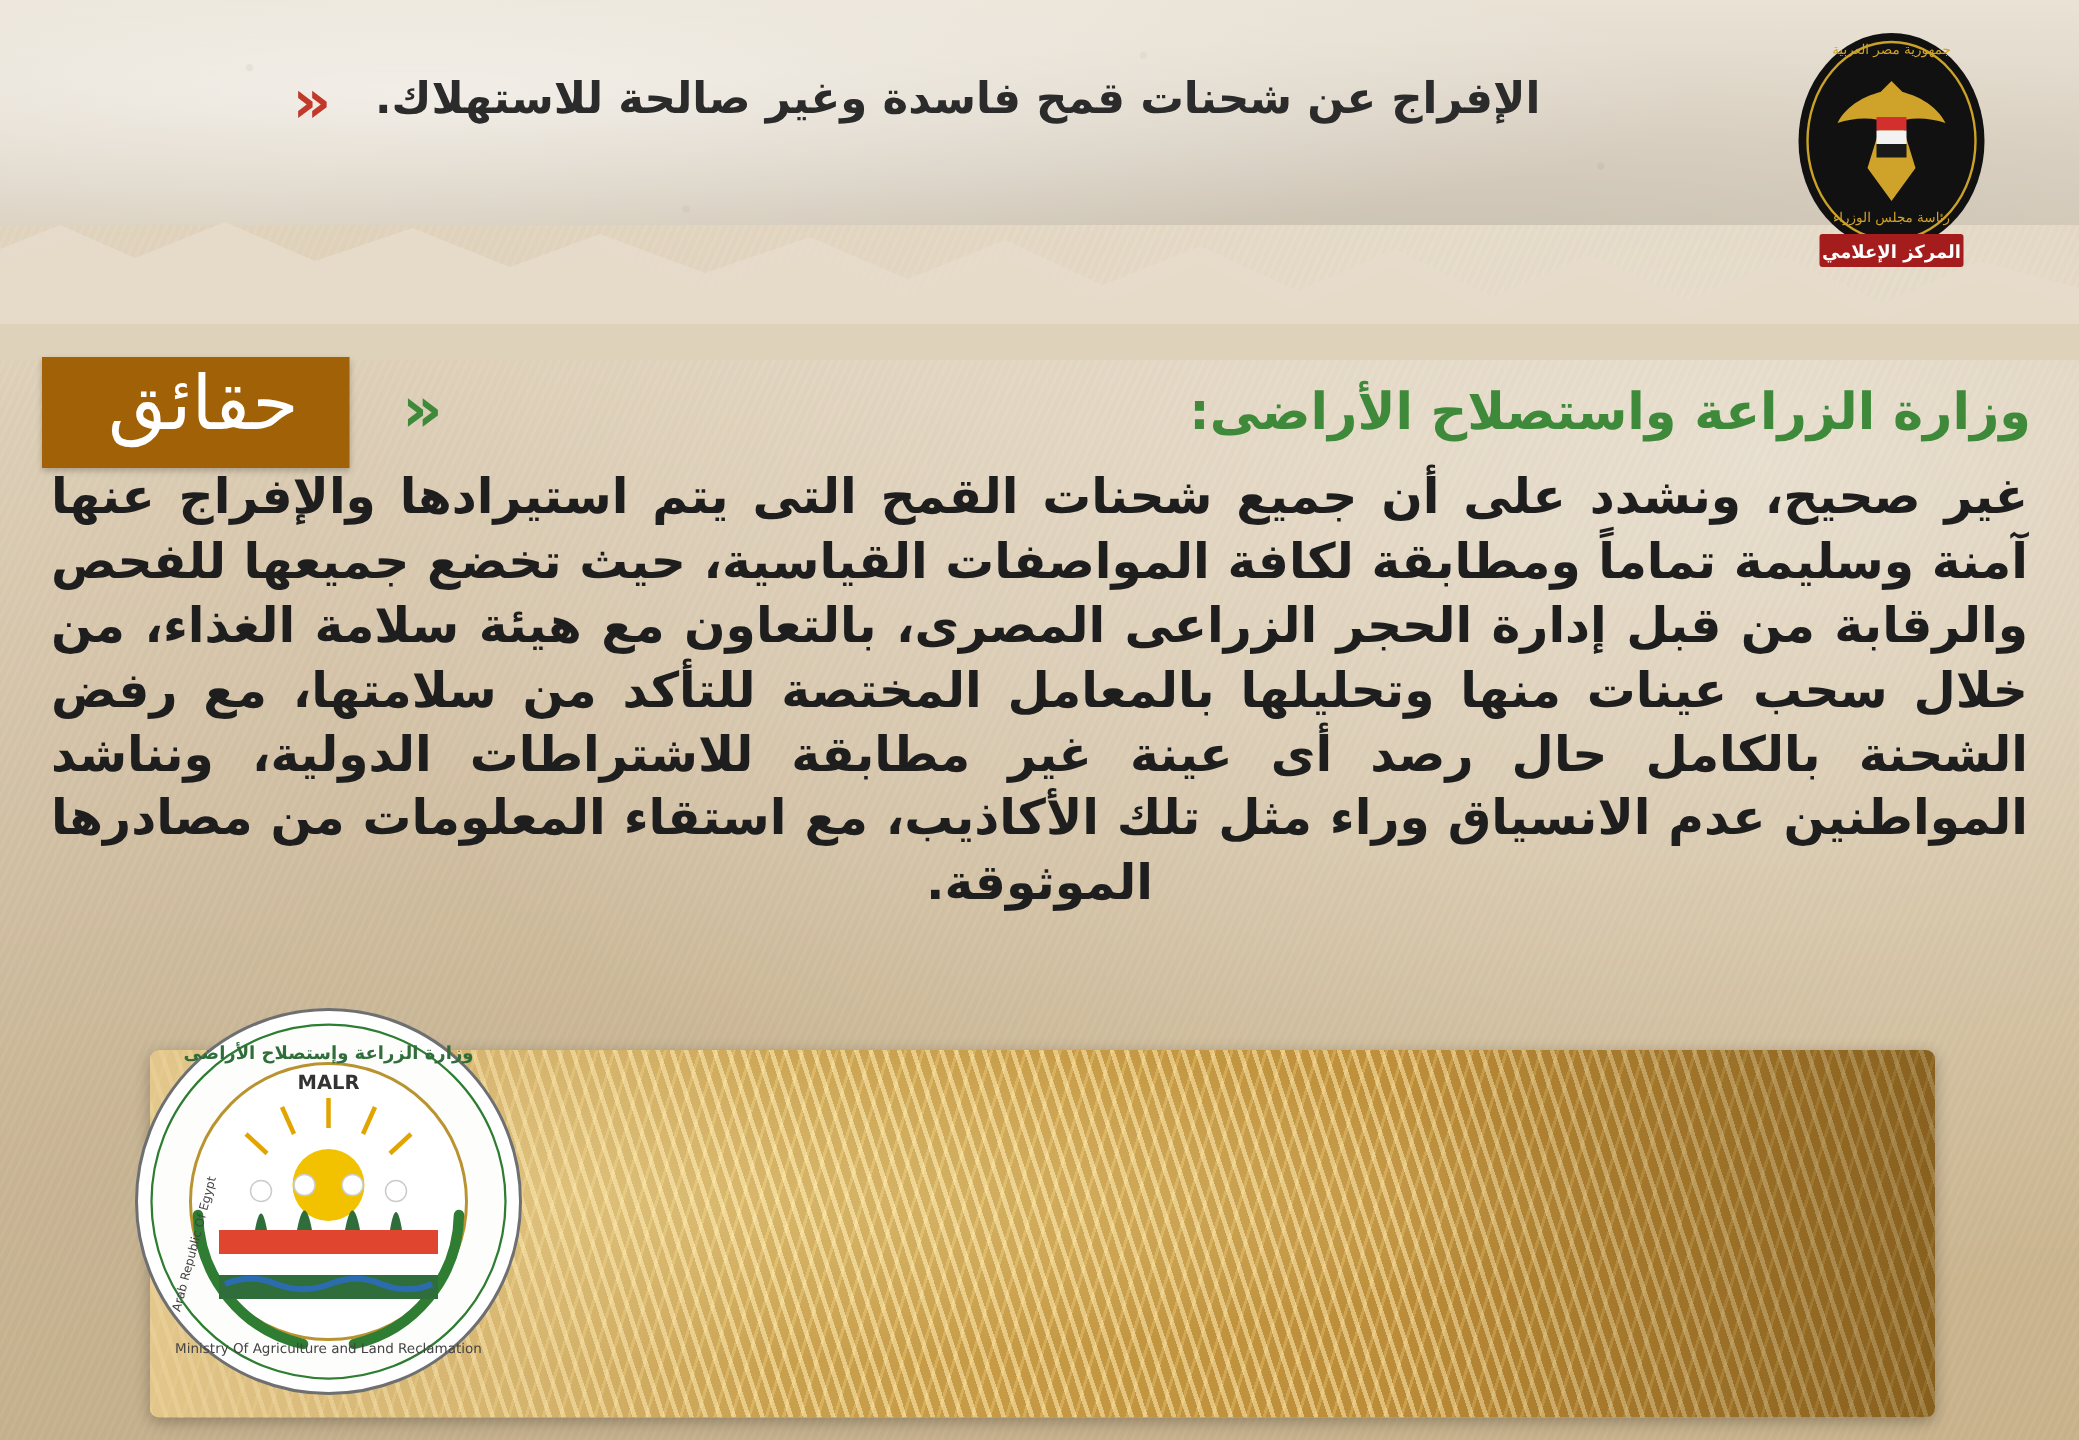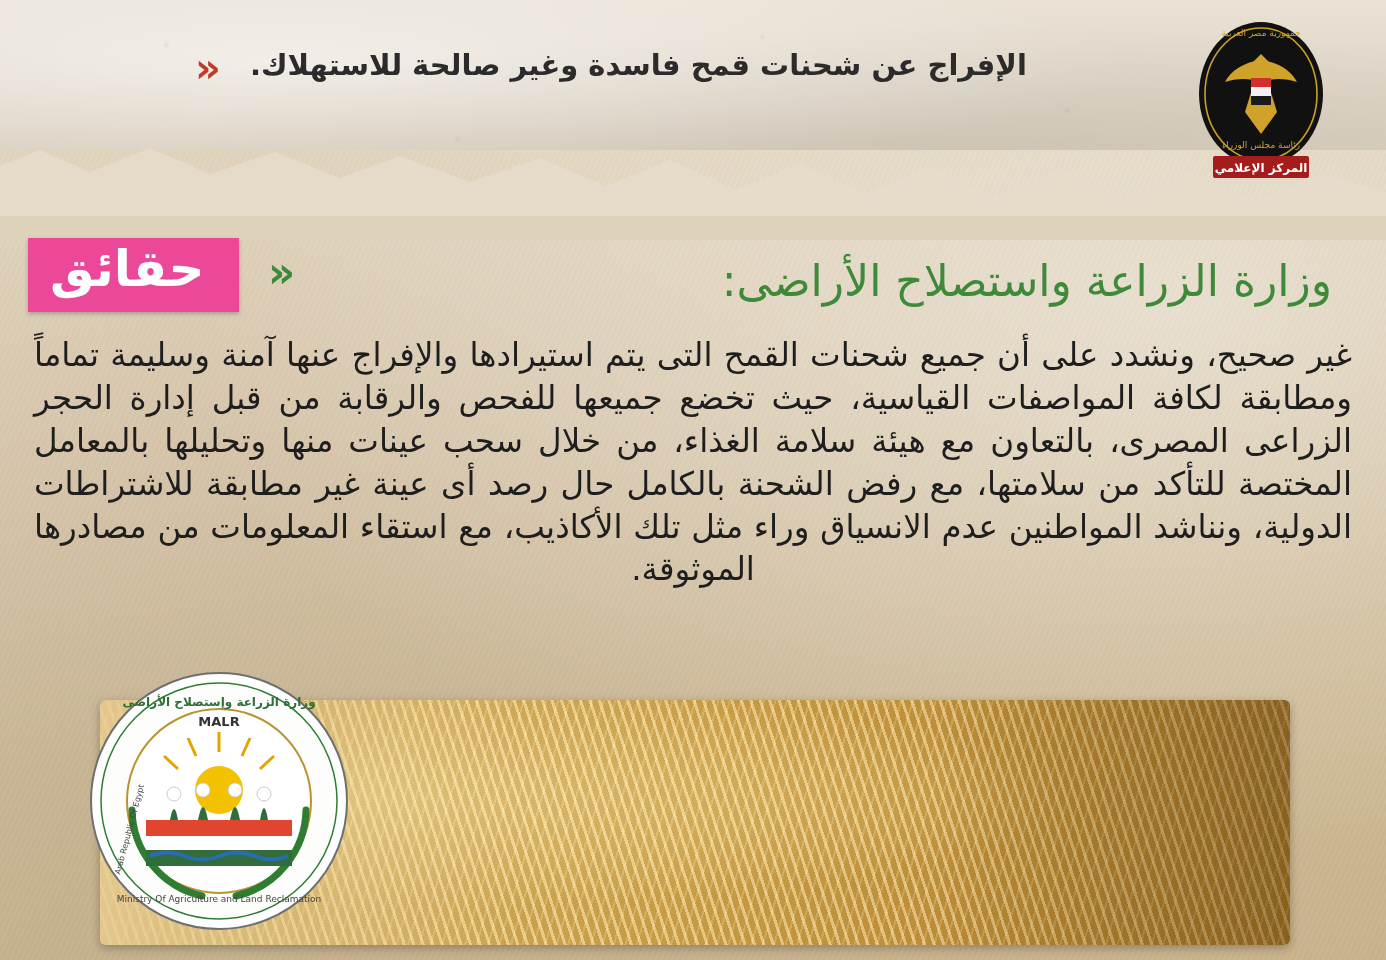--- a/index.html
+++ b/index.html
@@ -100,53 +100,53 @@
     color: #2b2b2b;
     font-size: 29px;
     font-weight: bold;
     direction: rtl;
   }
 
   
   .facts-badge {
     position: absolute;
     left: 28px; top: 238px;
-    background: #ec4899;
+    background: #a16207;
     color: #ffffff;
     font-size: 50px;
-    font-weight: bold;
-    padding: 2px 34px 14px 22px;
+    font-weight: normal;
+    padding: 2px 34px 14px 44px;
     box-shadow: 0 2px 4px rgba(0,0,0,0.22);
   }
   .facts-chevrons {
     position: absolute;
     left: 268px; top: 252px;
     color: #3f8a3a;
     font-size: 42px;
     font-weight: bold;
     line-height: 1;
   }
   .ministry-line {
     position: absolute;
-    right: 54px; top: 255px;
+    right: 32px; top: 255px;
     left: 330px;
     text-align: right;
     color: #3f8a3a;
-    font-size: 44px;
-    font-weight: normal;
+    font-size: 34px;
+    font-weight: bold;
     direction: rtl;
   }
 
   .body-text {
     position: absolute;
-    right: 34px; top: 334px;
+    right: 34px; top: 310px;
     width: 1318px;
     color: #1e1e1e;
     font-size: 32.5px;
-    font-weight: normal;
+    font-weight: bold;
     line-height: 1.32;
     text-align: justify;
     text-align-last: center;
     direction: rtl;
   }
 
   
   .wheat-photo {
     position: absolute;
     left: 100px; top: 700px;

